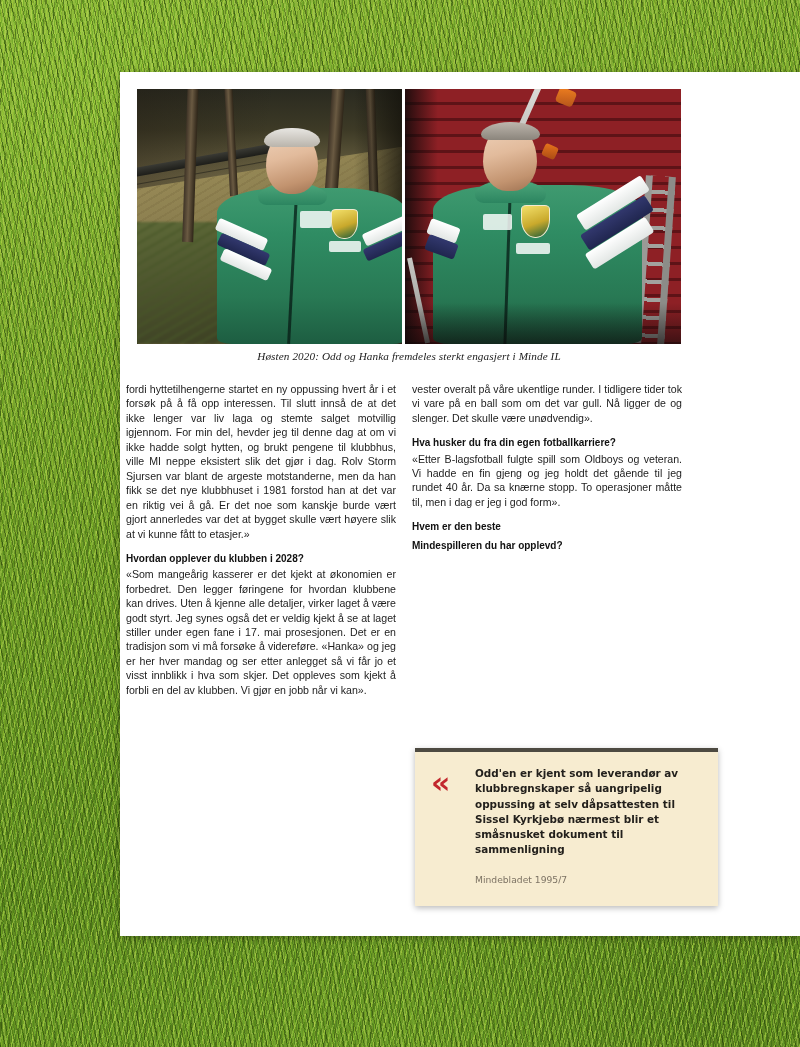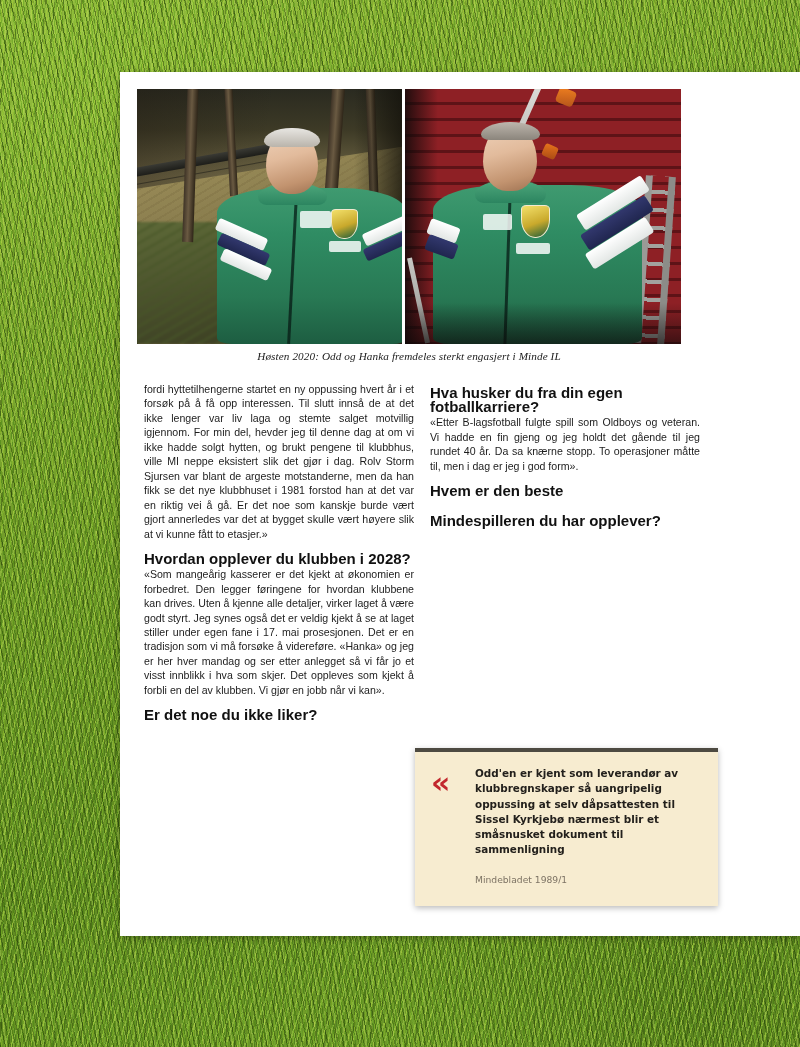--- a/index.html
+++ b/index.html
@@ -245,49 +245,49 @@
     font-family: "Liberation Serif", serif;
     font-style: italic;
     font-size: 11.2px;
     color: #1a1a1a;
     letter-spacing: 0.1px;
   }
 
   
   .columns {
     position: absolute;
-    left: 24px;
+    left: 6px;
     top: 310px;
     width: 556px;
     display: flex;
     gap: 16px;
   }
   .col { width: 270px; }
 
   .body-p {
     font-family: "Liberation Sans", sans-serif;
     font-size: 10.6px;
     line-height: 14.45px;
     color: #1c1c1c;
     text-align: justify;
     margin: 0 0 11px 0;
     -webkit-hyphens: none;
     hyphens: none;
   }
   .subhead {
     font-family: "Liberation Sans", sans-serif;
-    font-size: 15px;
+    font-size: 10px;
     font-weight: bold;
     color: #111111;
     margin: 4px 0 1px 0;
     line-height: 14.2px;
     text-align: left;
   }
   .subhead + .subhead { margin-top: 0; }
-  .tight { margin-bottom: 16px; }
+  .tight { margin-bottom: 4px; }
 
   
   #pull-quote {
     position: absolute;
     left: 415px;
     top: 748px;
     width: 303px;
     height: 158px;
     background: #f7ecd0;
     border-top: 4px solid #4d4a41;
@@ -391,33 +391,33 @@
   <div class="caption">Høsten 2020: Odd og Hanka fremdeles sterkt engasjert i Minde IL</div>
 
   <div class="columns">
 
     <div class="col">
       <p class="body-p">fordi hyttetilhengerne startet en ny oppussing hvert år i et forsøk på å få opp interessen. Til slutt innså de at det ikke lenger var liv laga og stemte salget motvillig igjennom. For min del, hevder jeg til denne dag at om vi ikke hadde solgt hytten, og brukt pengene til klubbhus, ville MI neppe eksistert slik det gjør i dag. Rolv Storm Sjursen var blant de argeste motstanderne, men da han fikk se det nye klubbhuset i 1981 forstod han at det var en riktig vei å gå. Er det noe som kanskje burde vært gjort annerledes var det at bygget skulle vært høyere slik at vi kunne fått to etasjer.»</p>
 
       <h3 class="subhead">Hvordan opplever du klubben i 2028?</h3>
       <p class="body-p">«Som mangeårig kasserer er det kjekt at økonomien er forbedret. Den legger føringene for hvordan klubbene kan drives. Uten å kjenne alle detaljer, virker laget å være godt styrt. Jeg synes også det er veldig kjekt å se at laget stiller under egen fane i 17. mai prosesjonen. Det er en tradisjon som vi må forsøke å videreføre. «Hanka» og jeg er her hver mandag og ser etter anlegget så vi får jo et visst innblikk i hva som skjer. Det oppleves som kjekt å forbli en del av klubben. Vi gjør en jobb når vi kan».</p>
 
-      <h3 class="subhead">Er det noe du ikke liker?</h3>
     </div>
 
     <div class="col">
+      <p class="body-p">vester overalt på våre ukentlige runder. I tidligere tider tok vi vare på en ball som om det var gull. Nå ligger de og slenger. Det skulle være unødvendig».</p>
 
       <h3 class="subhead">Hva husker du fra din egen fotballkarriere?</h3>
       <p class="body-p">«Etter B-lagsfotball fulgte spill som Oldboys og veteran. Vi hadde en fin gjeng og jeg holdt det gående til jeg rundet 40 år. Da sa knærne stopp. To operasjoner måtte til, men i dag er jeg i god form».</p>
 
       <h3 class="subhead tight">Hvem er den beste</h3>
-      <h3 class="subhead">Mindespilleren du har opplever?</h3>
+      <h3 class="subhead">Mindespilleren du har opplevd?</h3>
     </div>
   </div>
 </div>
 
 <div id="pull-quote">
   <div class="quote-mark">«</div>
   <div class="quote-body">
     <p class="quote-text">Odd'en er kjent som leverandør av klubbregnskaper så uangripelig oppussing at selv dåpsattesten til Sissel Kyrkjebø nærmest blir et småsnusket dokument til sammenligning</p>
-    <p class="quote-attr">Mindebladet 1989/1</p>
+    <p class="quote-attr">Mindebladet 1995/7</p>
   </div>
 </div>
 
 </body></html>

